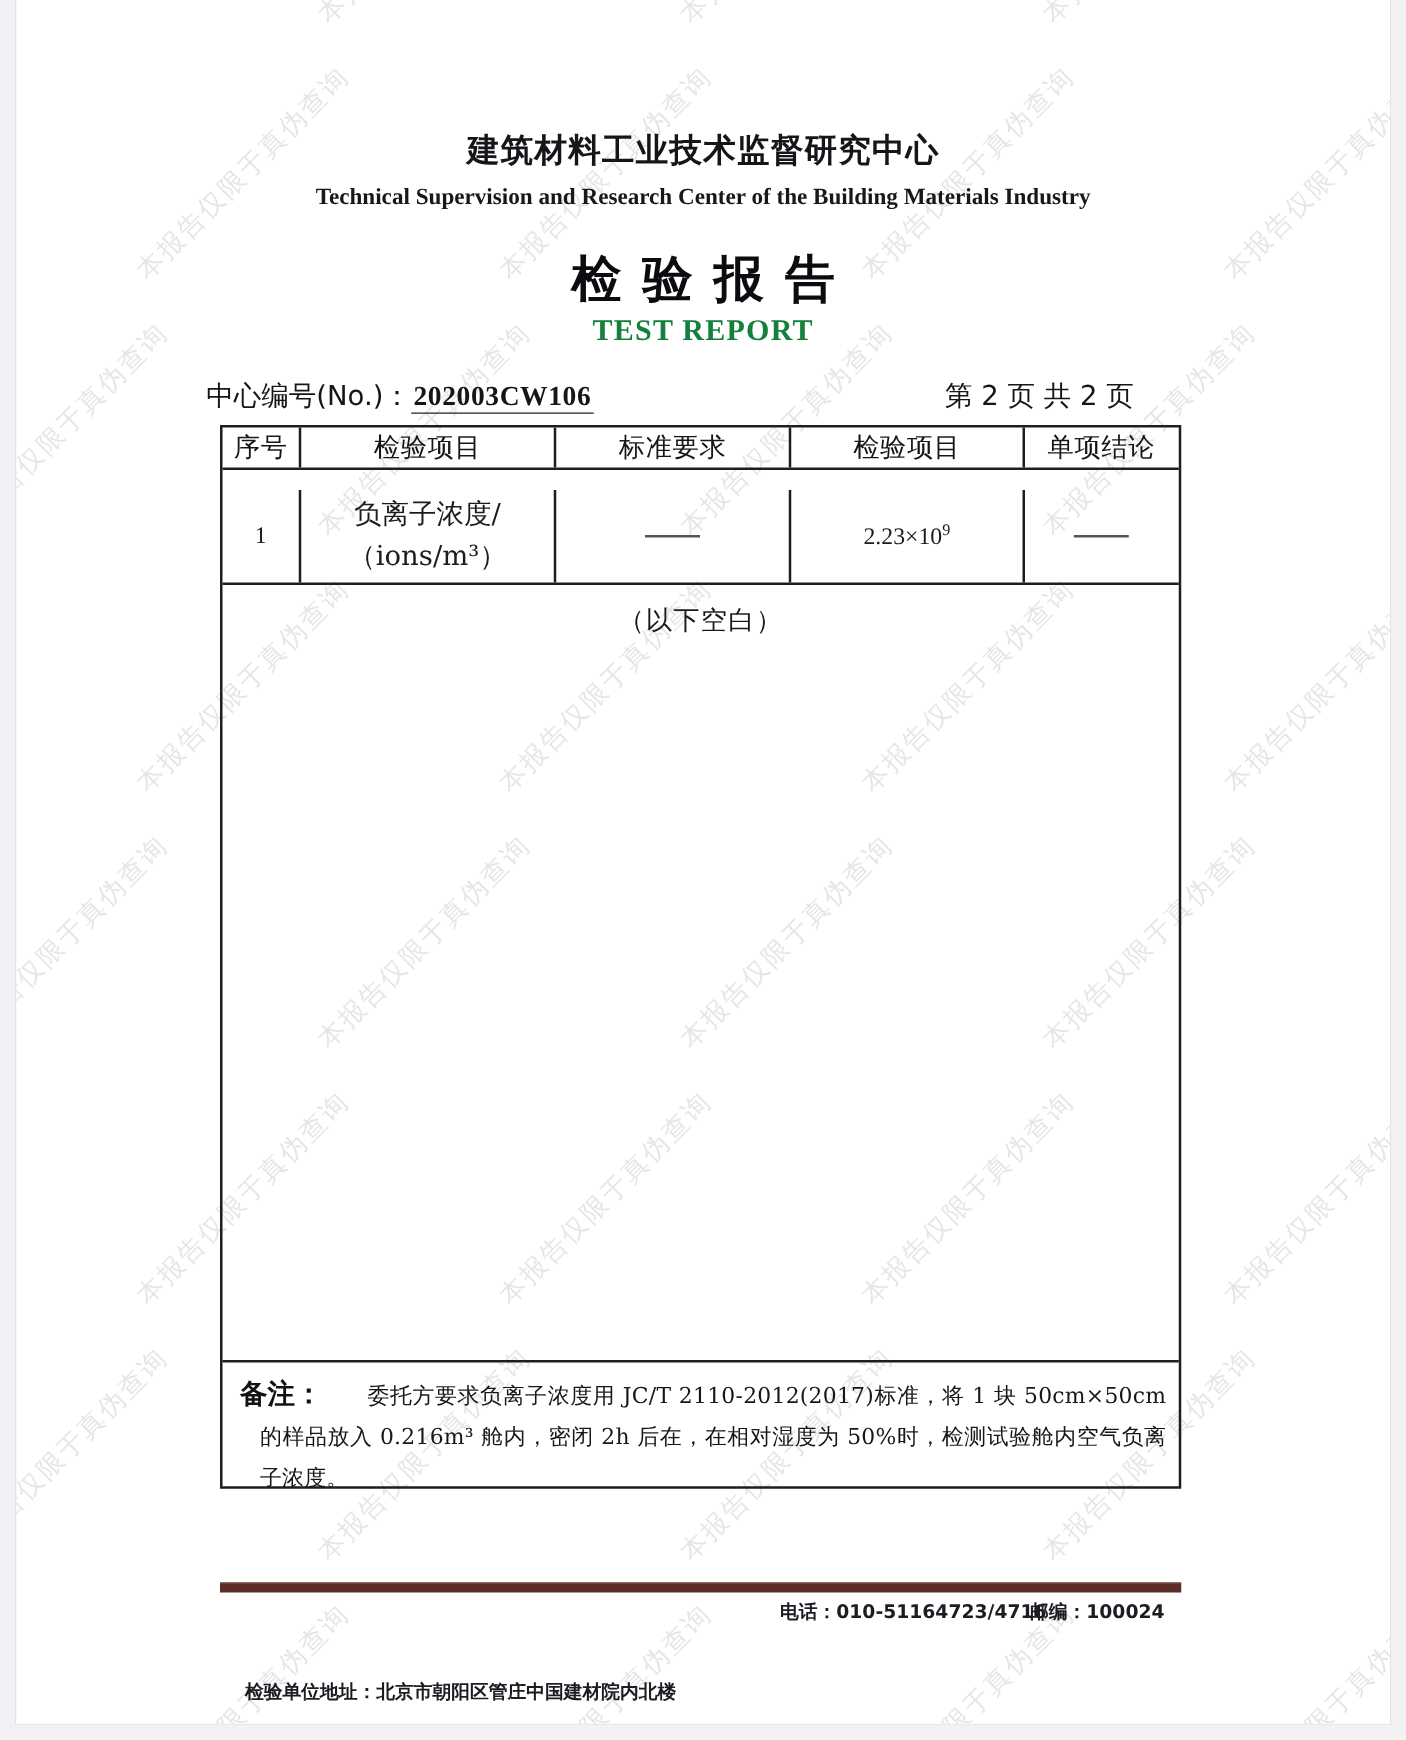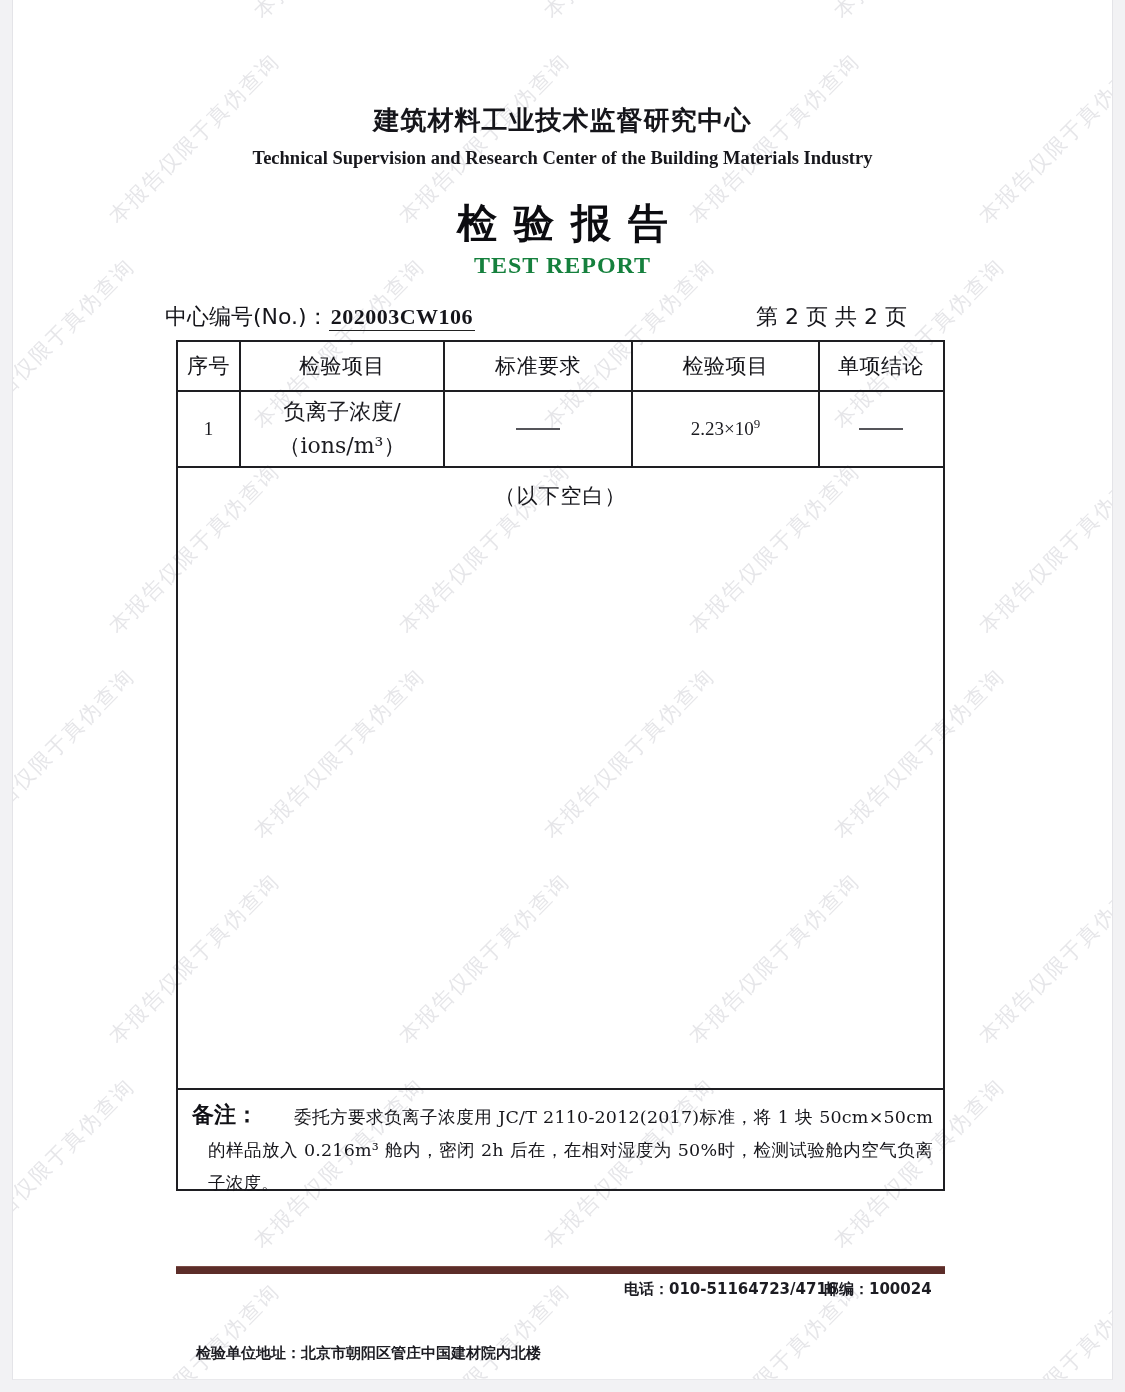--- a/index.html
+++ b/index.html
@@ -143,21 +143,21 @@
     top: 340px;
     width: 769px;
     height: 851px;
     border: 2.5px solid #1e1e22;
     box-sizing: border-box;
   }
   .tbl-hrow {
     position: absolute;
     left: 0; top: 0;
     width: 100%;
-    height: 50px;
+    height: 34px;
     border-bottom: 2.5px solid #1e1e22;
     box-sizing: border-box;
   }
   .tbl-drow {
     position: absolute;
     left: 0; top: 50px;
     width: 100%;
     height: 76px;
     border-bottom: 2px solid #1e1e22;
     box-sizing: border-box;

